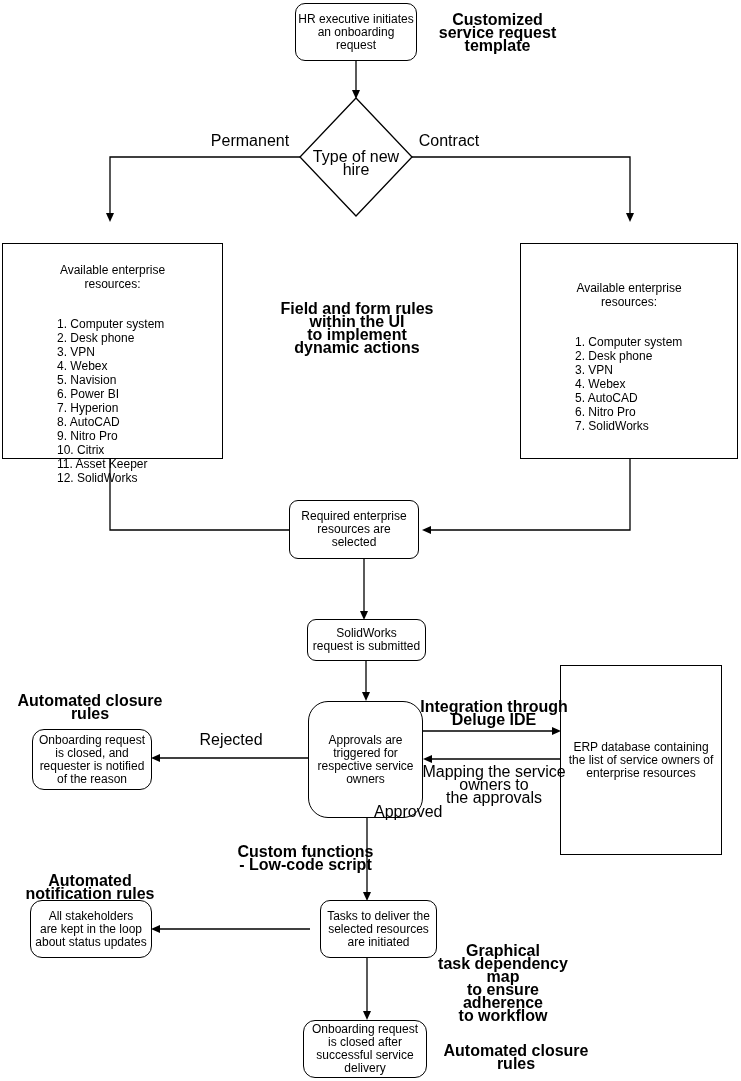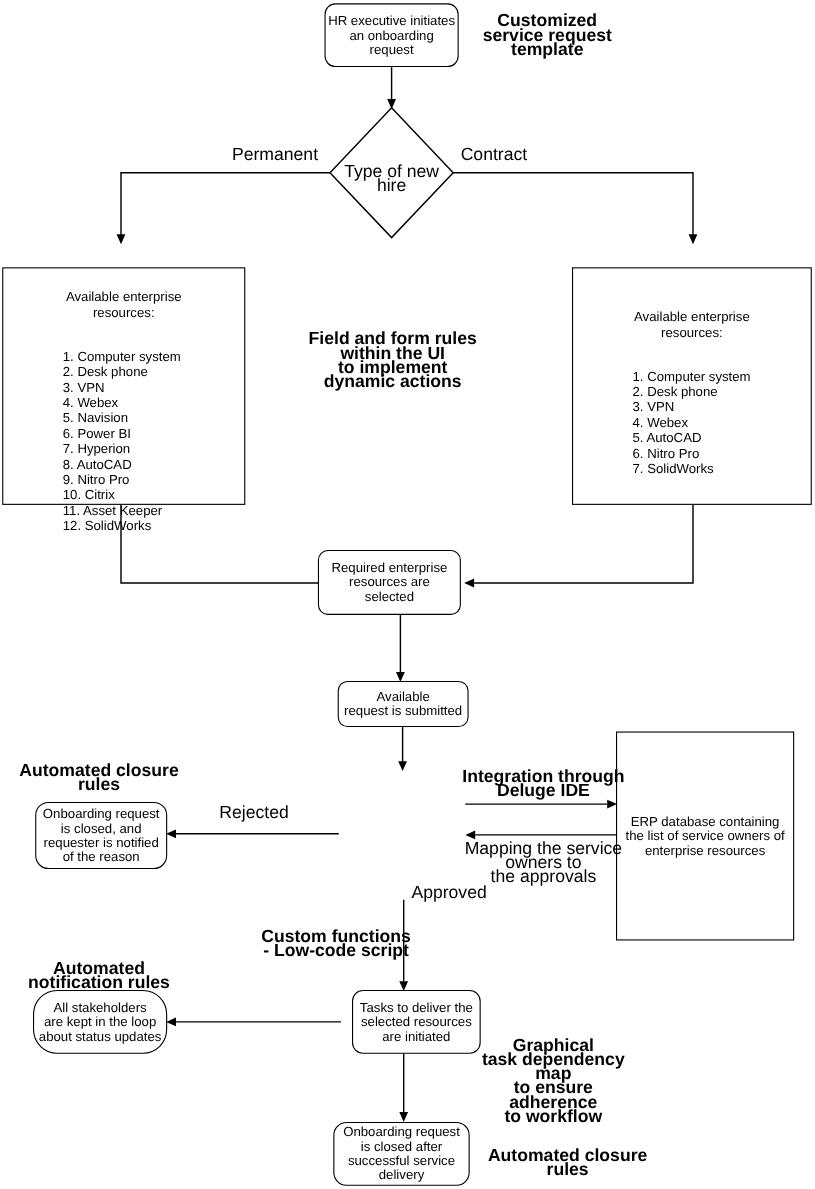--- a/index.html
+++ b/index.html
@@ -101,38 +101,42 @@
 4. Webex
 5. AutoCAD
 6. Nitro Pro
 7. SolidWorks</div>
   </div>
 
   <div class="node" style="left:289px;top:500px;width:130px;height:59px;border-radius:9px;">Required enterprise
 resources are
 selected</div>
 
-  <div class="node" style="left:307px;top:619px;width:119px;height:42px;border-radius:9px;">Available
+  <div class="node" style="left:307px;top:619px;width:119px;height:42px;border-radius:9px;">SolidWorks
 request is submitted</div>
 
+  <div class="node" style="left:308px;top:701px;width:115px;height:117px;border-radius:20px;">Approvals are
+triggered for
+respective service
+owners</div>
 
   <div class="node" style="left:32px;top:729px;width:120px;height:61px;border-radius:12px;">Onboarding request
 is closed, and
 requester is notified
 of the reason</div>
 
   <div class="node" style="left:560px;top:665px;width:162px;height:190px;border-radius:0;">ERP database containing
 the list of service owners of
 enterprise resources</div>
 
   <div class="node" style="left:310px;top:900px;width:117px;height:58px;border-radius:10px;margin-left:10px;">Tasks to deliver the
 selected resources
 are initiated</div>
 
-  <div class="node" style="left:30px;top:900px;width:122px;height:58px;border-radius:22px;">All stakeholders
+  <div class="node" style="left:30px;top:900px;width:122px;height:58px;border-radius:12px;">All stakeholders
 are kept in the loop
 about status updates</div>
 
   <div class="node" style="left:303px;top:1020px;width:124px;height:58px;border-radius:12px;">Onboarding request
 is closed after
 successful service
 delivery</div>
 
   <div class="label" style="left:205px;top:134px;width:90px;">Permanent</div>
   <div class="label" style="left:404px;top:134px;width:90px;">Contract</div>

